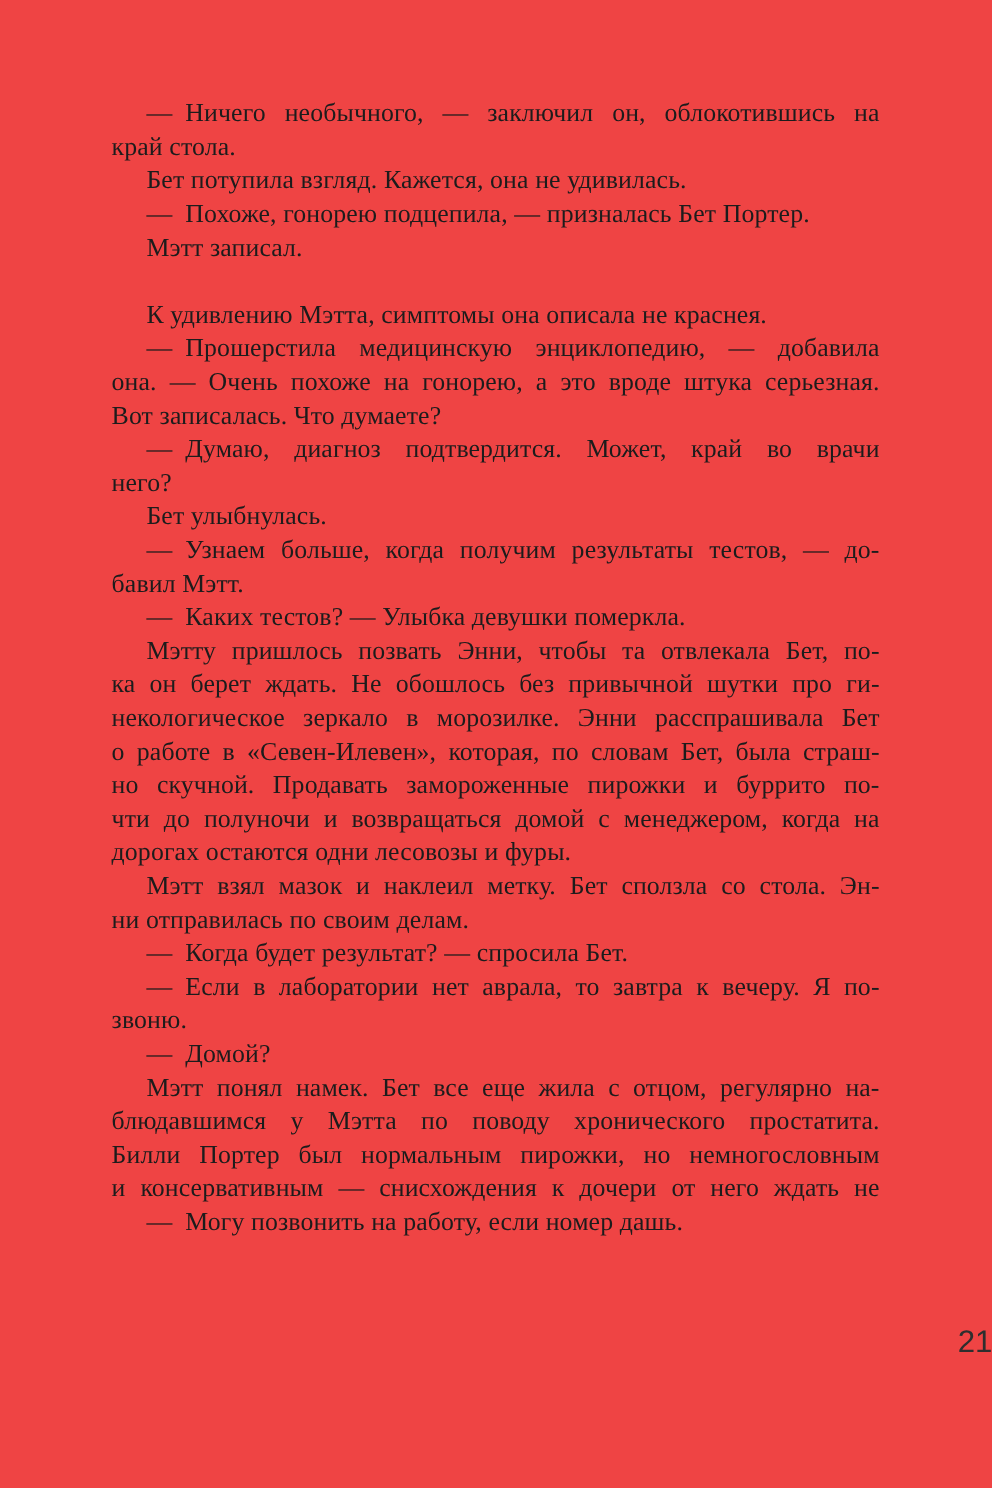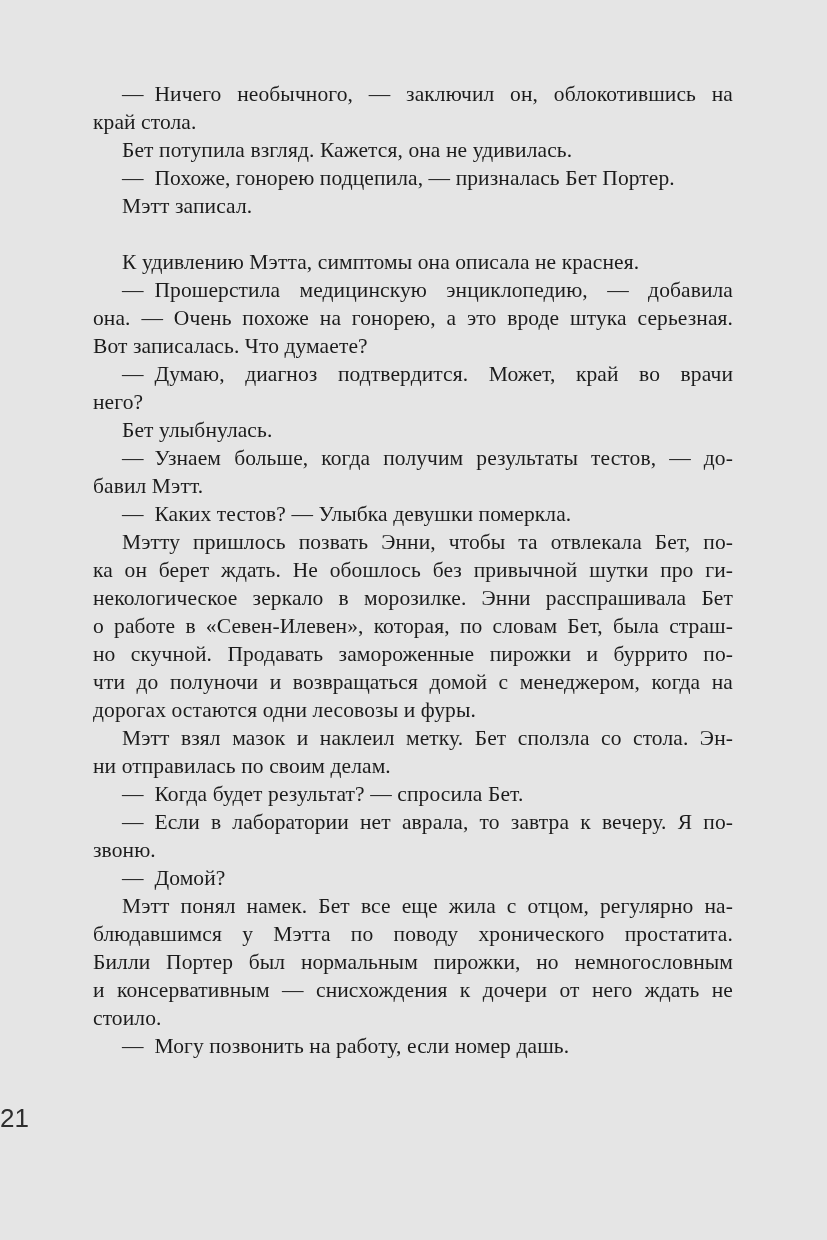--- a/index.html
+++ b/index.html
@@ -10,21 +10,21 @@
     width: 827px;
     height: 1240px;
     background: #ffffff;
     position: relative;
     overflow: hidden;
     font-family: "Liberation Serif", serif;
   }
   .sheet {
     position: absolute;
     inset: 0;
-    background: #e5e5e5;
+    background: #ef4444;
   }
   .text-block {
     position: absolute;
     left: 93px;
     top: 80px;
     width: 640px;
     font-size: 21.5px;
     line-height: 28px;
     color: #1c1c1c;
     letter-spacing: 0.1px;
@@ -44,21 +44,21 @@
     text-indent: 29px;
   }
   .spacer {
     height: 28px;
   }
   .page-number {
     position: absolute;
     top: 1104px;
     left: 0;
     width: 100%;
-    text-align: left;
+    text-align: right;
     font-family: "Liberation Sans", sans-serif;
     font-size: 26px;
     line-height: 28px;
     color: #2e2e2e;
   }
 </style>
 </head>
 <body>
 
 <main class="sheet">
@@ -122,20 +122,19 @@
         <div class="line last">звоню.</div>
       </div>
       <div class="para">
         <div class="line first last">— Домой?</div>
       </div>
       <div class="para">
         <div class="line first">Мэтт понял намек. Бет все еще жила с отцом, регулярно на-</div>
         <div class="line">блюдавшимся у Мэтта по поводу хронического простатита.</div>
         <div class="line">Билли Портер был нормальным пирожки, но немногословным</div>
         <div class="line">и консервативным — снисхождения к дочери от него ждать не</div>
-        <div class="line last">стоило.</div>
       </div>
       <div class="para">
         <div class="line first last">— Могу позвонить на работу, если номер дашь.</div>
       </div>
     </section>
   <div class="page-number">21</div>
 </main>
 
 </body></html>

